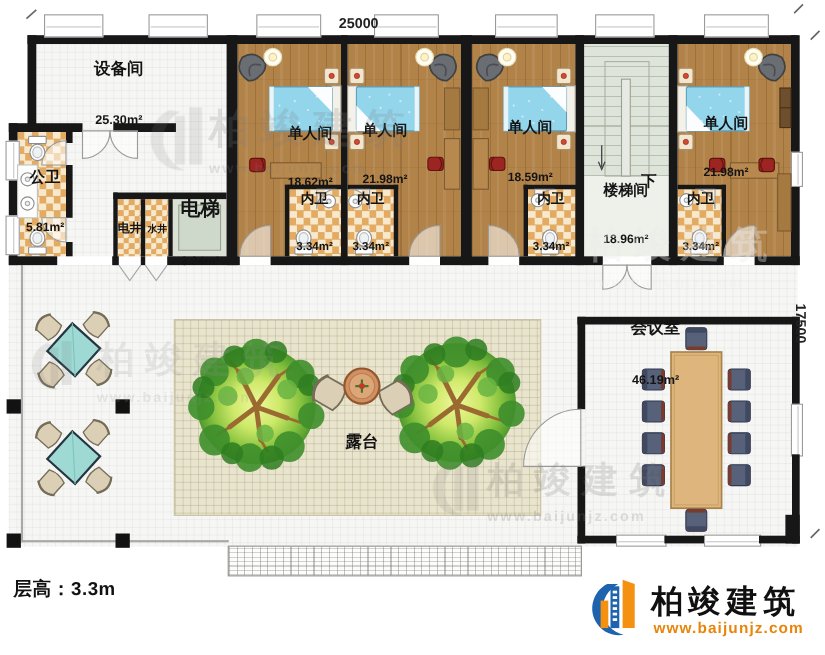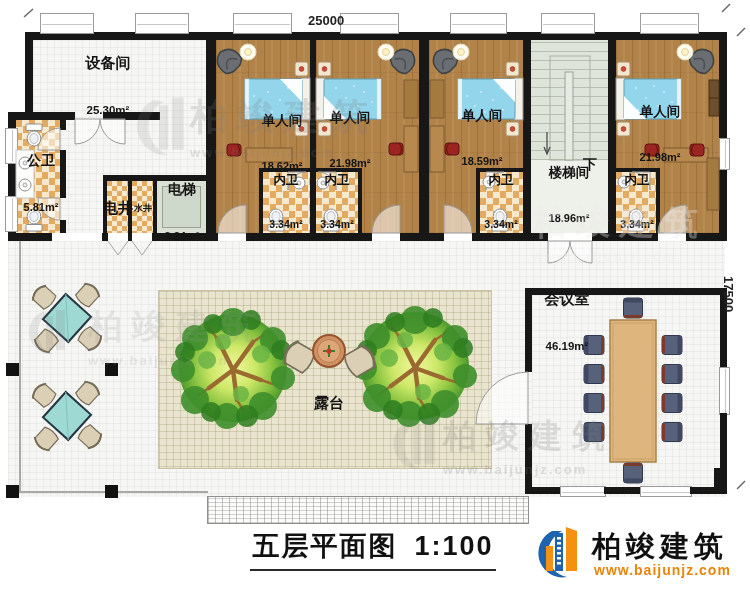--- a/index.html
+++ b/index.html
@@ -448,27 +448,27 @@
 
   <div class="room-label" style="left:108px;top:86px;">
     <span class="nm" style="font-size:15px;">设备间</span>
     <span class="ar" style="font-size:11.5px;">25.30m²</span>
   </div>
   <div class="room-label" style="left:41px;top:183px;">
     <span class="nm" style="font-size:14px;">公卫</span>
     <span class="ar" style="font-size:11px;">5.81m²</span>
   </div>
   <div class="room-label" style="left:118px;top:208px;">
-    <span class="nm" style="font-size:15px;">电井</span>
+    <span class="nm" style="font-size:11px;">电井</span>
   </div>
   <div class="room-label" style="left:143px;top:208px;">
     <span class="nm" style="font-size:9px;">水井</span>
   </div>
   <div class="room-label" style="left:182px;top:212px;">
-    <span class="nm" style="font-size:14px;">电梯</span>
+    <span class="nm" style="font-size:18px;">电梯</span>
     <span class="ar" style="font-size:11px;">3.24m²</span>
   </div>
   <div class="room-label" style="left:282px;top:143px;">
     <span class="nm" style="font-size:13.5px;">单人间</span>
     <span class="ar" style="font-size:11px;">18.62m²</span>
   </div>
   <div class="room-label" style="left:350px;top:140px;">
     <span class="nm" style="font-size:13.5px;">单人间</span>
     <span class="ar" style="font-size:11px;">21.98m²</span>
   </div>
@@ -496,31 +496,30 @@
     <span class="nm" style="font-size:12.5px;">内卫</span>
     <span class="ar" style="font-size:10.5px;">3.34m²</span>
   </div>
   <div class="room-label" style="left:569px;top:195px;">
     <span class="nm" style="font-size:13.5px;">楼梯间</span>
     <span class="ar" style="font-size:11px;">18.96m²</span>
   </div>
   <div class="room-label" style="left:590px;top:165px;">
     <span class="nm" style="font-size:14px;">下</span>
   </div>
-  <div class="room-label" style="left:567px;top:322px;">
+  <div class="room-label" style="left:596px;top:322px;">
     <span class="nm" style="font-size:15px;">会议室</span>
     <span class="ar" style="font-size:11.5px;">46.19m²</span>
   </div>
   <div class="room-label" style="left:329px;top:403px;">
     <span class="nm" style="font-size:15px;">露台</span>
   </div>
 
-  <div id="plan-title">
-    <span>五层平面图</span>
-    <span style="letter-spacing:0;">&nbsp;</span><span>1:100</span>
+  <div class="footnote" style="left:12px;top:524px;">
+    <span>层高：</span><span>3.3m</span>
   </div>
 
   <div id="brand">
     <svg width="56" height="56" viewBox="0 0 56 56" style="position:absolute;left:0;top:0;">
       <path d="M18,7 C6,13 1,28 7,40 C12,50 23,55 33,53 C23,51 15,43 14,32 C13,21 19,12 28,7 Z" fill="#1e63ae"></path>
       <rect x="21" y="9" width="8" height="38" fill="#1e63ae"></rect>
       <g fill="#fff">
           <rect x="23" y="13" width="4" height="2.5"></rect>
           <rect x="23" y="18" width="4" height="2.5"></rect>
           <rect x="23" y="23" width="4" height="2.5"></rect>

